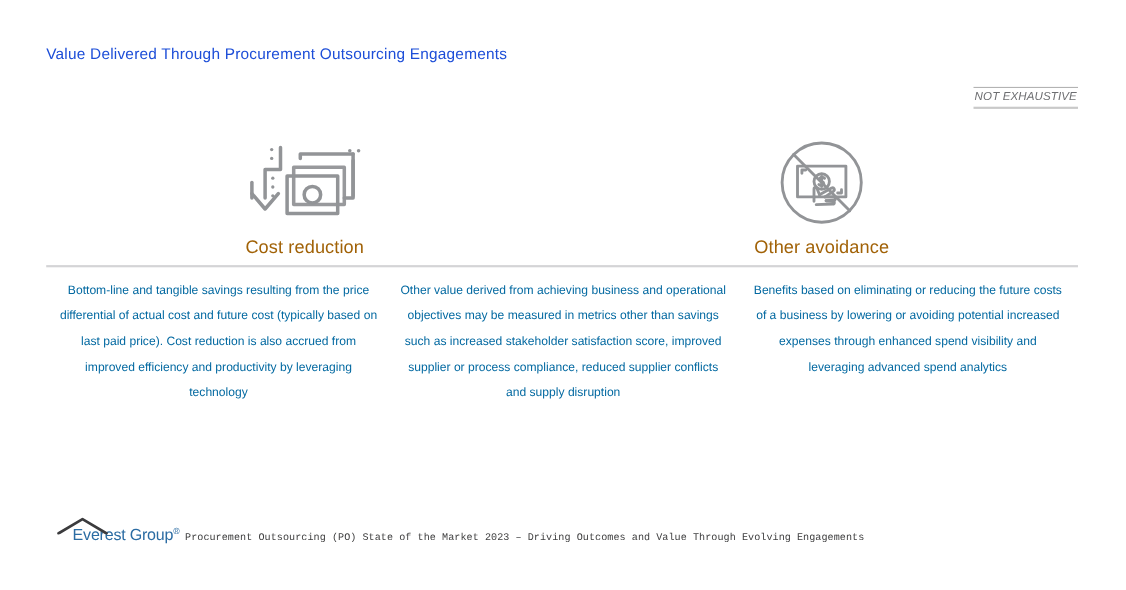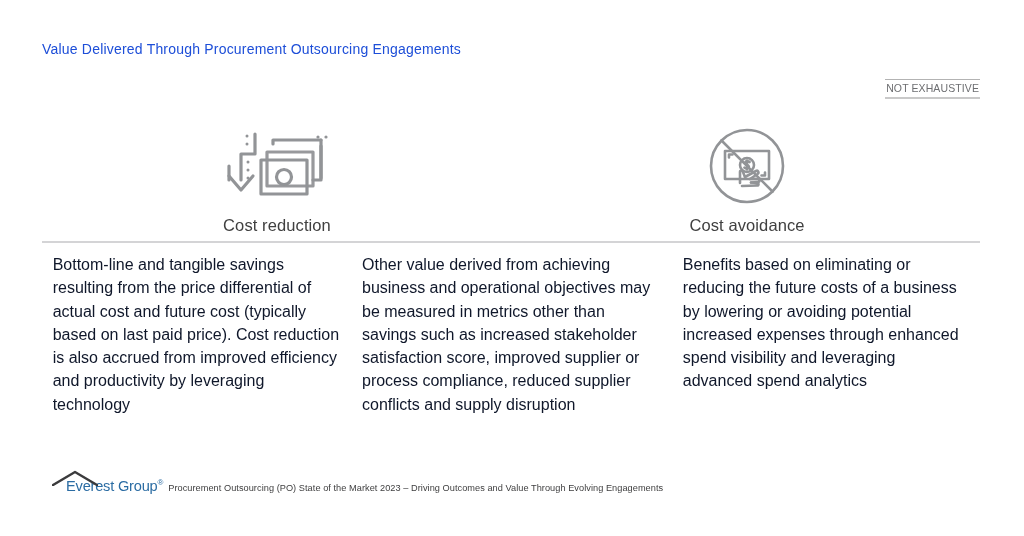--- a/index.html
+++ b/index.html
@@ -32,20 +32,21 @@
     color: #1d4ed8;
     white-space: nowrap;
   }
 
   
   .not-exhaustive {
     position: absolute;
     right: 44px;
     top: 79px;
     font-size: 10.5px;
+    font-style: italic;
     letter-spacing: 0.1px;
     color: #6d6e71;
     padding: 2px 1px 3px 1px;
     border-top: 1px solid #b3b3b3;
     border-bottom: 2px solid #c9c9c9;
     white-space: nowrap;
   }
 
   
   .columns {
@@ -67,21 +68,21 @@
     height: 80px;
     display: flex;
     align-items: center;
     justify-content: center;
   }
   .col-icon svg { display: block; }
 
   .col-heading {
     margin-top: 10px;
     font-size: 16.5px;
-    color: #404040;
+    color: #a16207;
     letter-spacing: 0.1px;
     white-space: nowrap;
   }
 
   
   .divider {
     position: absolute;
     left: 42px;
     top: 241px;
     width: 938px;
@@ -98,23 +99,24 @@
     display: flex;
     align-items: flex-start;
   }
   .body-col {
     flex: 1 1 0;
     display: flex;
     justify-content: center;
   }
   .body-text {
     width: 292px;
-    font-size: 16px;
+    font-size: 11px;
     line-height: 23.3px;
-    color: #0f172a;
+    text-align: center;
+    color: #0369a1;
   }
   .body-col.c2 .body-text { width: 285px; }
   .body-col.c3 .body-text { width: 300px; }
 
   
   .footer {
     position: absolute;
     left: 52px;
     bottom: 42px;
     display: flex;
@@ -144,20 +146,21 @@
     vertical-align: super;
     color: #2b6ca3;
   }
   .footer-text {
     font-size: 9.2px;
     color: #404041;
     letter-spacing: 0.05px;
     line-height: 1;
     padding-bottom: 1px;
     white-space: nowrap;
+    font-family: Liberation Mono, monospace;
   }
 </style>
 </head>
 <body>
 
 <div class="slide">
 
   <div class="slide-title">Value Delivered Through Procurement Outsourcing Engagements</div>
 
   <div class="not-exhaustive">NOT EXHAUSTIVE</div>
@@ -206,21 +209,21 @@
           <path d="M47.6 41 C46.6 40 43.2 40 43.2 42 C43.2 44 46.9 43.6 46.9 45.8 C46.9 47.6 43.5 47.8 42.4 46.7"></path>
           <path d="M27 33.5 L30.5 33.5 M27 33.5 L27 36.5"></path>
           <path d="M63 54.5 L59.5 54.5 M63 54.5 L63 51.5"></path>
 
           <path d="M38 62 L38 51 C38 49 40.5 49 41 51 L43 56"></path>
           <path d="M43 56 L54 50 C56 49 57.5 51.5 55.5 53 L48 58"></path>
           <path d="M48 58 L56 58 C58 58 58 61 56 61 L49 61.5"></path>
           <path d="M49 61.5 L55 62 C57 62 57 64.5 55 64.5 L40 65"></path>
         </svg>
       </div>
-      <div class="col-heading">Cost avoidance</div>
+      <div class="col-heading">Other avoidance</div>
     </div>
 
 
   </div>
 
   <div class="divider"></div>
 
   <div class="bodies">
     <div class="body-col c1">
       <div class="body-text">Bottom-line and tangible savings resulting from the price differential of actual cost and future cost (typically based on last paid price). Cost reduction is also accrued from improved efficiency and productivity by leveraging technology</div>

